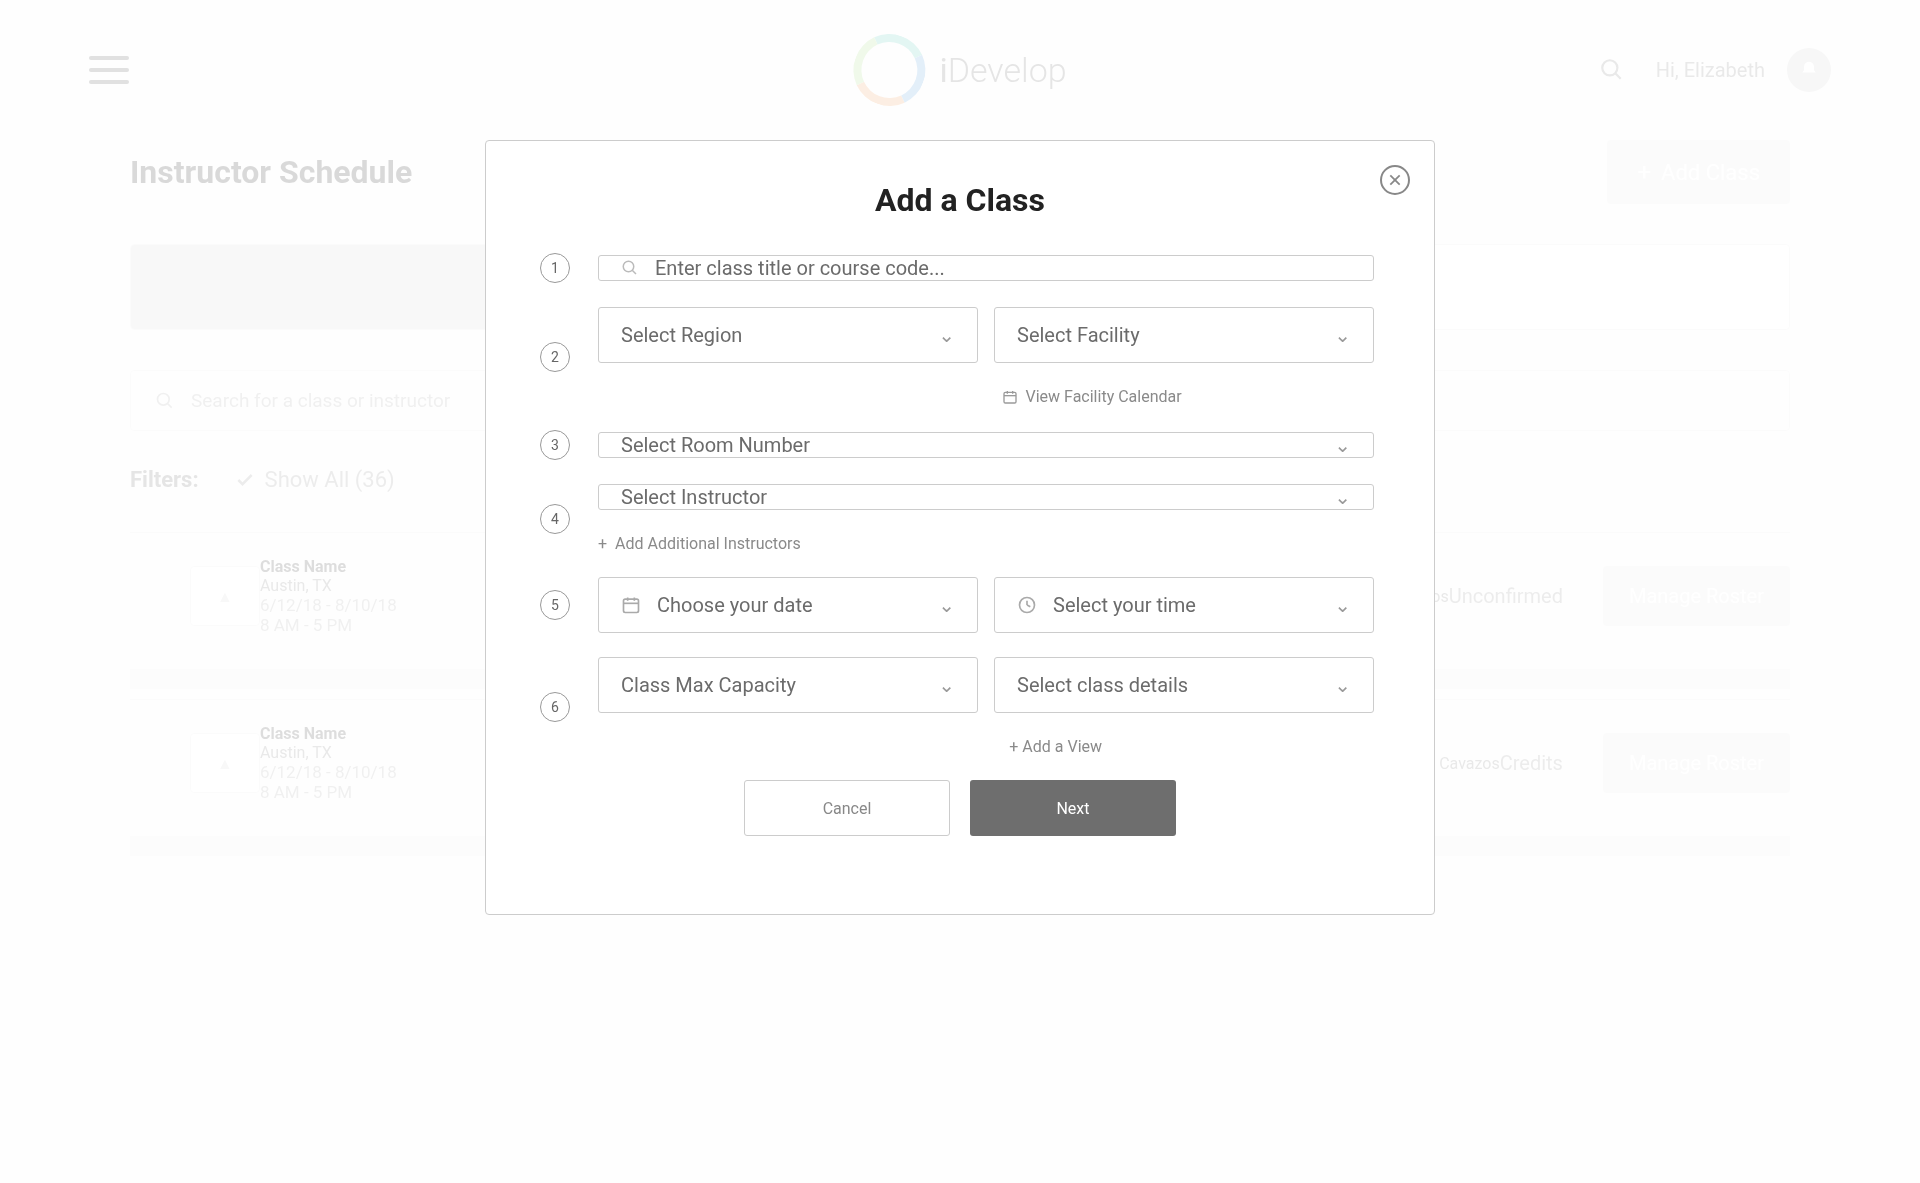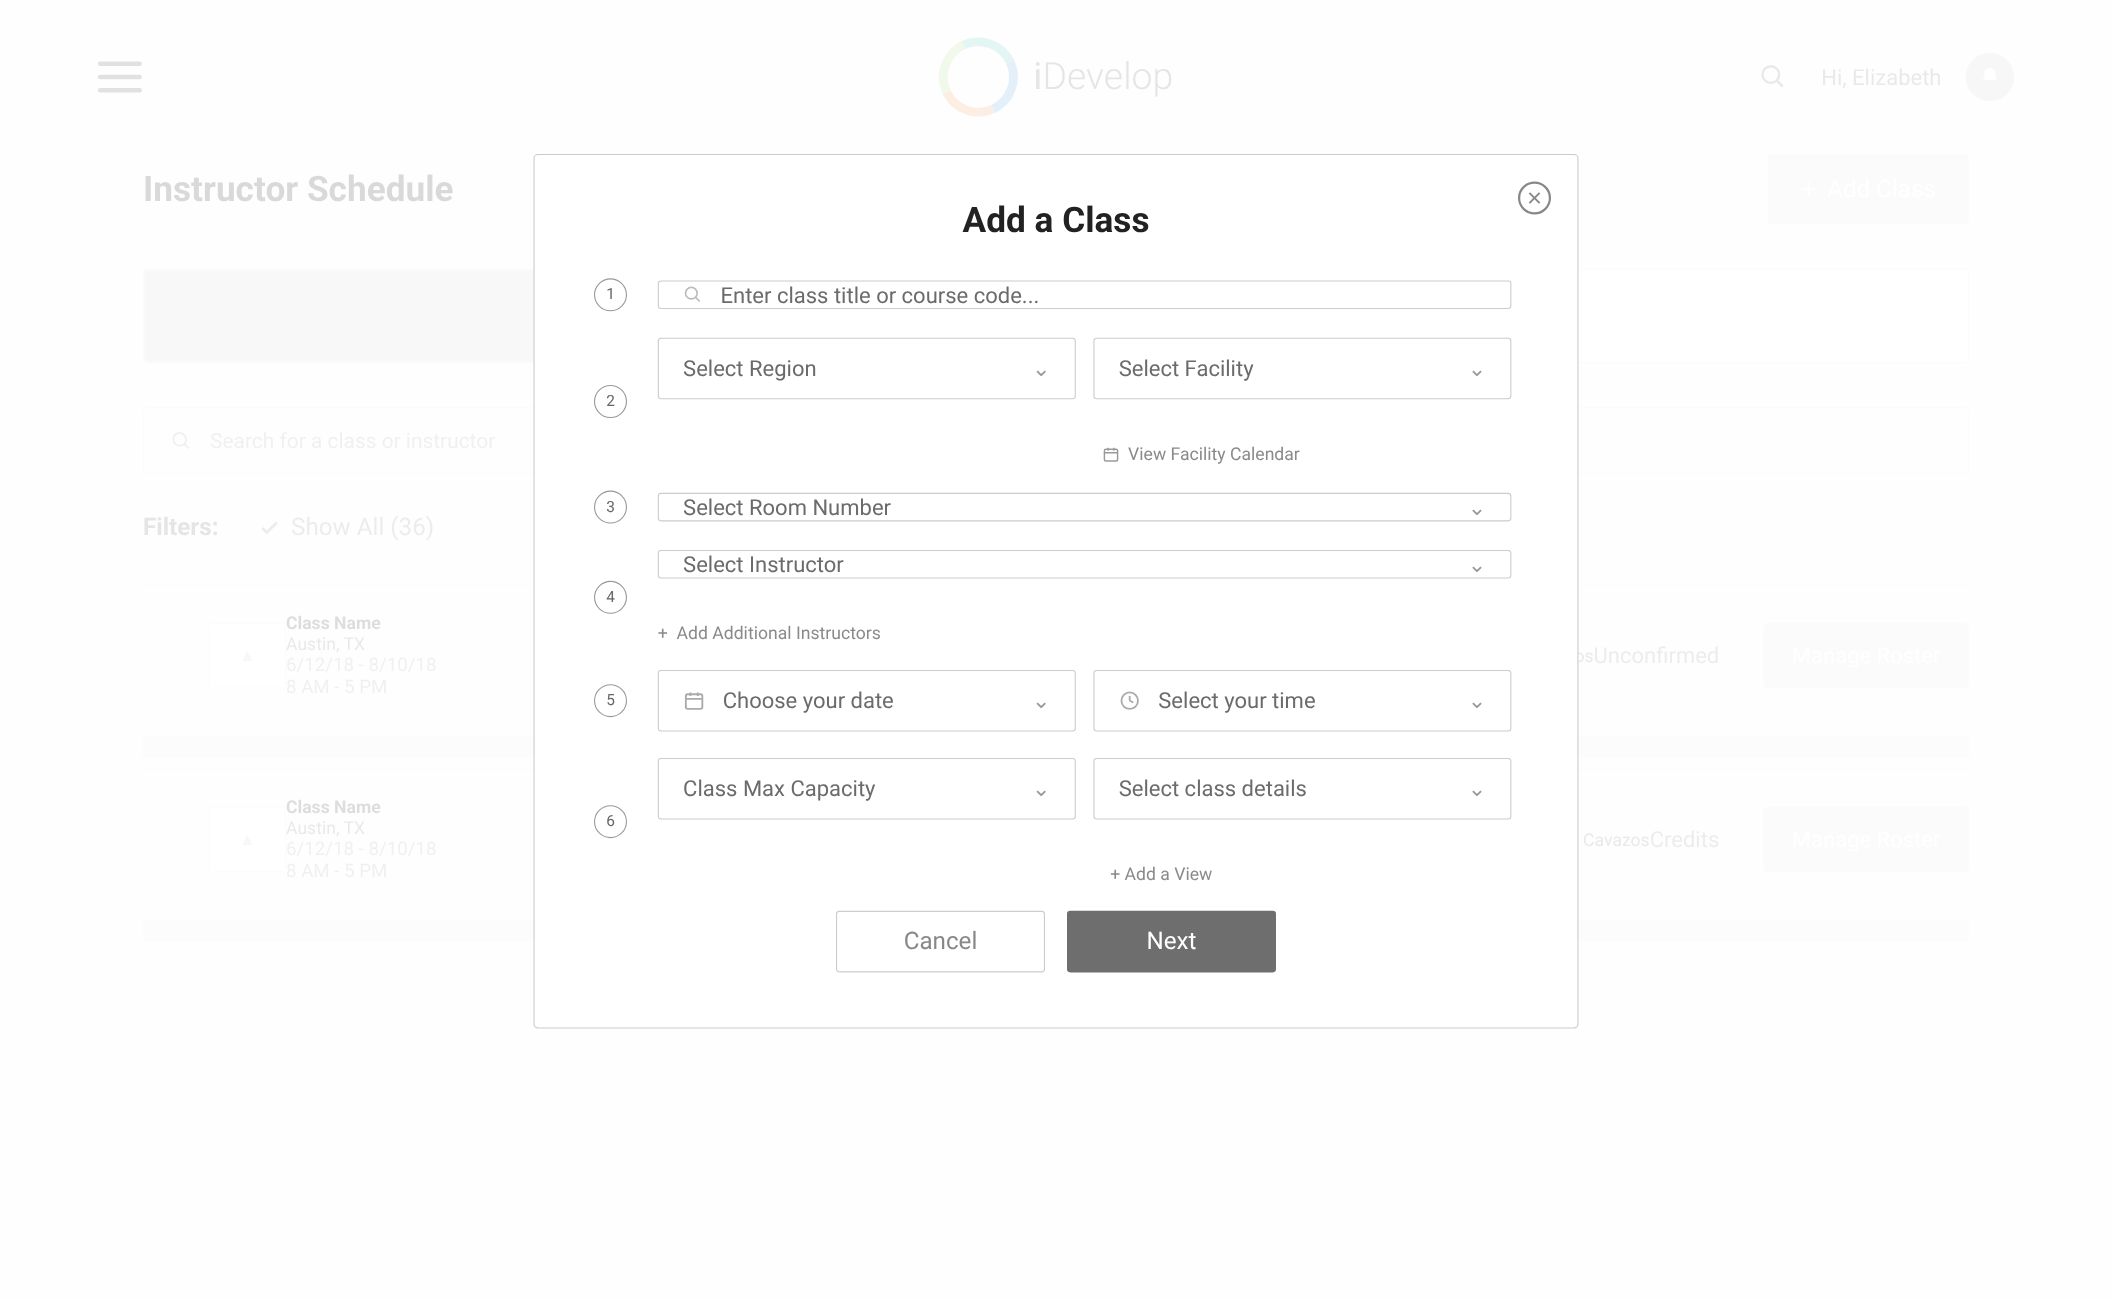--- a/index.html
+++ b/index.html
@@ -37,34 +37,34 @@
 .thumb{width:70px;height:60px;background:#fff;border:1px solid #eee;border-radius:4px;margin-left:60px;display:flex;align-items:center;justify-content:center;color:#ddd}
 .cinfo{flex:1;color:#888}
 .cname{font-weight:700;color:#666}
 .caddr{color:#999}
 .cdate,.chours{color:#bbb;font-size:17px}
 .badge{color:#aaa;font-size:20px;margin-right:40px}
 .manage-btn{background:#ededed;color:#fff;border:none;border-radius:4px;padding:18px 26px;font-size:20px}
 .divider{height:20px;background:#f1f1f1;margin:10px 0}
 
 .overlay{position:absolute;inset:0;background:rgba(255,255,255,.78);display:flex;align-items:flex-start;justify-content:center;padding-top:140px}
-.modal{position:relative;width:950px;background:#fff;border:1px solid #ccc;border-radius:4px;padding:40px 60px 50px 60px}
+.modal{position:relative;width:950px;background:#fff;border:1px solid #ccc;border-radius:4px;padding:40px 60px 78px 60px}
 .close-btn{position:absolute;top:24px;right:24px;width:30px;height:30px;border:2px solid #888;border-radius:50%;display:flex;align-items:center;justify-content:center;color:#888;font-size:18px;cursor:pointer;background:#fff}
 .modal-title{text-align:center;font-size:32px;font-weight:700;color:#222;margin-bottom:34px}
 .row{display:flex;align-items:center;gap:28px;margin-bottom:24px;position:relative}
 .step-num{width:30px;height:30px;border:1.5px solid #999;border-radius:50%;display:flex;align-items:center;justify-content:center;font-size:14px;color:#666;flex-shrink:0;margin-left:-6px}
 .fields{flex:1;display:flex;gap:16px;flex-direction:column}
 .fields-h{display:flex;gap:16px}
 .field{flex:1;border:1.5px solid #ccc;border-radius:3px;height:56px;display:flex;align-items:center;padding:0 22px;gap:16px;color:#666;font-size:20px;position:relative;background:#fff}
 .field .ph{color:#6b6b6b}
 .field .caret{margin-left:auto;color:#999}
 .field .left-icon{color:#aaa}
-.helper{font-size:16px;color:#8a8a8a;display:flex;align-items:center;gap:8px;margin-top:24px}
+.helper{font-size:16px;color:#8a8a8a;display:flex;align-items:center;gap:8px;margin-top:8px}
 .footer-row{display:flex;justify-content:center;gap:20px;margin-top:20px}
-.btn{width:190px;height:56px;border-radius:3px;font-size:22px;display:flex;align-items:center;justify-content:center;cursor:pointer}
+.btn{width:206px;height:56px;border-radius:3px;font-size:16px;display:flex;align-items:center;justify-content:center;cursor:pointer}
 .btn-cancel{background:#fff;border:1.5px solid #ccc;color:#888}
 .btn-next{background:#6e6e6e;border:none;color:#ffffff}
 </style>
 </head>
 <body>
 
 <div class="backdrop">
 
   <div class="topbar">
     <div class="hamburger">

